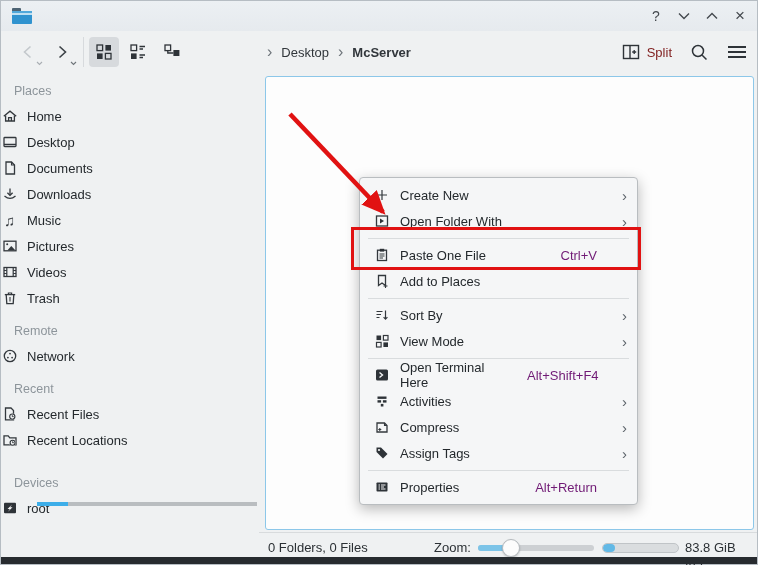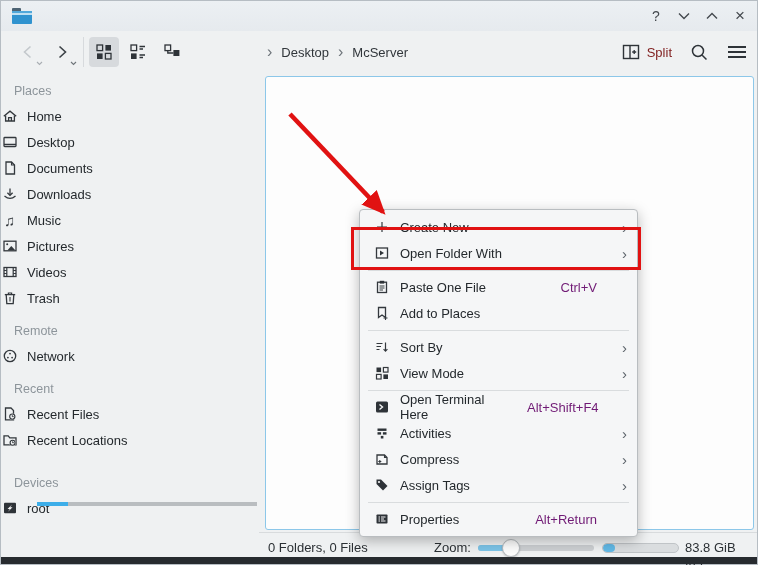--- a/index.html
+++ b/index.html
@@ -24,21 +24,21 @@
   .nav-arrows { position:absolute; left:10px; top:0; height:42px; display:flex; align-items:center; }
   .nav-btn { position:relative; width:34px; height:34px; display:flex; align-items:center; justify-content:center; }
   .nav-caret { position:absolute; right:2px; bottom:3px; }
   .tb-sep { position:absolute; left:82px; top:6px; width:1px; height:30px; background:#d7dadd; }
   .viewbtns { position:absolute; left:88px; top:6px; display:flex; gap:4px; }
   .viewbtn { width:30px; height:30px; border-radius:4px; display:flex; align-items:center; justify-content:center; }
   .viewbtn.sel { background:#d7dadd; }
   .breadcrumb { position:absolute; left:266px; top:0; height:42px; display:flex; align-items:center; gap:9px; }
   .bc-chev { color:#6d747a; font-size:16px; line-height:1; }
   .bc-item { color:#31363b; }
-  .bc-item.current { font-weight:normal; }
+  .bc-item.current { font-weight:bold; }
   .tb-right { position:absolute; right:10px; top:0; height:42px; display:flex; align-items:center; gap:18px; }
   .split-btn { display:flex; align-items:center; gap:7px; color:#7f1d1d; }
 
   
   .sidebar { position:absolute; left:0; top:72px; width:258px; bottom:8px; padding-top:6px; }
   .side-header { height:24px; display:flex; align-items:center; padding-left:13px;
     color:#8d959b; font-size:12.5px; }
   .side-header.gap { margin-top:8px; }
   .side-header.gap2 { margin-top:18px; }
   .side-item { height:26px; display:flex; align-items:center; gap:9px; color:#24292d; cursor:default; }
@@ -63,21 +63,21 @@
   .capacity { position:absolute; left:343px; top:10px; width:77px; height:10px;
     background:#dadddf; border:1px solid #c0c4c7; border-radius:5px; overflow:hidden; }
   .capacity .fill { height:100%; width:13px; background:#62b9e6; border-radius:5px; }
   .sb-free { position:absolute; left:426px; top:7px; color:#2b3034; }
 
   .bottomstrip { position:absolute; left:0; bottom:0; width:100%; height:7px; background:#272b2f; }
 
   
   .menu { position:absolute; left:358px; top:176px; width:279px; z-index:10;
     background:#f5f6f7; border:1px solid #b9bdc0; border-radius:4px;
-    padding:4px 0; box-shadow:0 4px 14px rgba(0,0,0,.28);margin-top:32px; }
+    padding:4px 0; box-shadow:0 4px 14px rgba(0,0,0,.28); }
   .mi { height:26px; display:flex; align-items:center; padding:0 10px 0 13px; gap:10px; cursor:default; }
   .mi-icon { width:17px; height:17px; flex:0 0 17px; display:flex; align-items:center; justify-content:center; }
   .mi-label { color:#24292d; }
   .mi-spacer { flex:1; }
   .mi-shortcut { color:#701a75; }
   .mi-chev { width:20px; text-align:right; color:#5c636a; font-size:15px; line-height:1; }
   .msep { height:1px; background:#d9dcde; margin:3.5px 8px; }
 
   
   .red-box { position:absolute; left:350px; top:226px; width:290px; height:43px;

